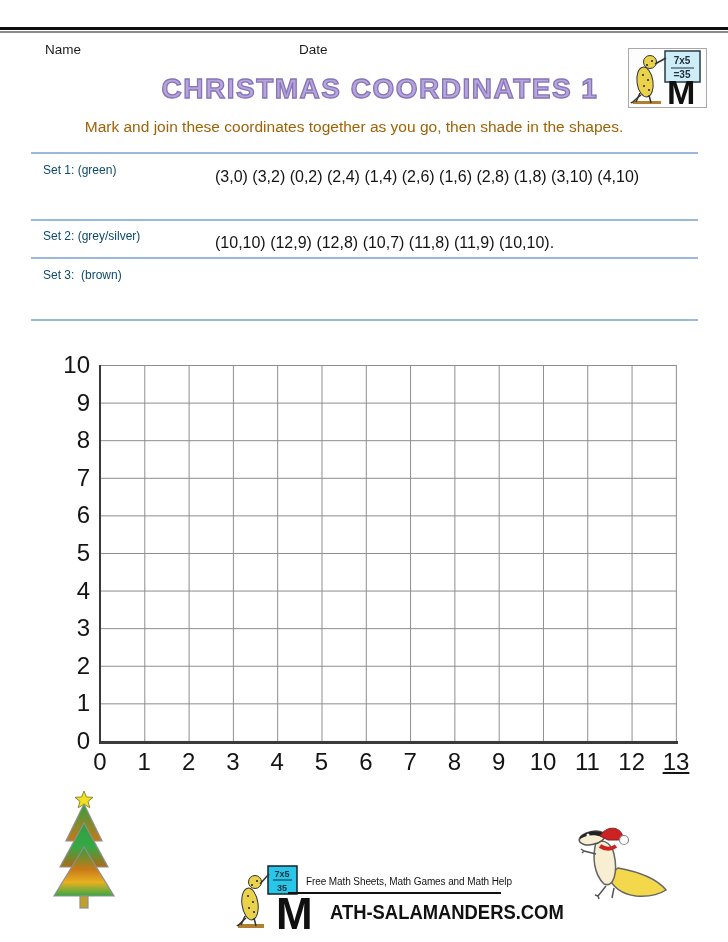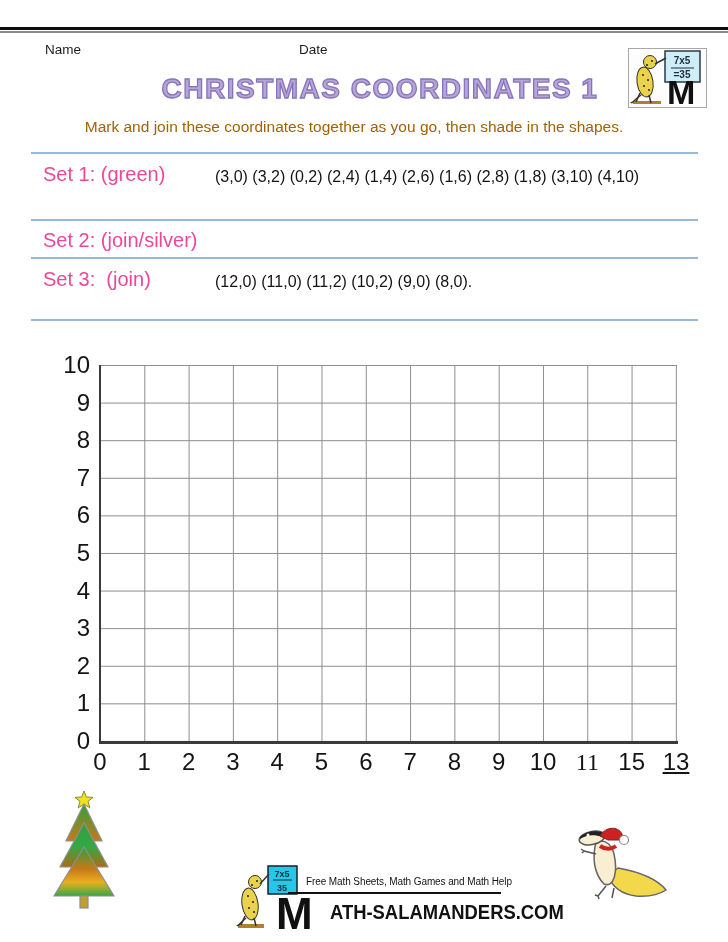--- a/index.html
+++ b/index.html
@@ -13,21 +13,21 @@
   .date-label{position:absolute;left:299px;top:42px;font-size:13.5px;color:#1c1c1c;}
   .title{
     position:absolute;left:0;top:73px;width:728px;margin:0;text-align:center;
     transform:translateX(16px);
     font-size:28px;font-weight:800;letter-spacing:1.5px;
     color:#b6a4da;-webkit-text-stroke:1.3px #8674b8;
   }
   .instruction{position:absolute;left:0;top:114px;width:700px;margin:4px;text-align:center;font-size:15.5px;color:#a16207;}
   .divider{position:absolute;left:31px;width:667px;height:0;border-top:2px solid #9ab7dc;}
   .d1{top:152px}.d2{top:219px}.d3{top:257px}.d4{top:319px}
-  .set-label{position:absolute;left:43px;font-size:20px;color:#ec4899;white-space:pre;}
+  .set-label{position:absolute;left:43px;font-size:12px;color:#0c4a6e;white-space:pre;}
   .set-coords{position:absolute;left:215px;font-size:16px;line-height:27px;color:#141414;white-space:pre;}
   .s1{top:163px}.s2{top:229px}.s3{top:268px}
 
   
   .grid{
     position:absolute;left:100px;top:365px;width:577px;height:377px;
     background-image:
       linear-gradient(to right,#8c8c8c 1px,transparent 1px),
       linear-gradient(to bottom,#8c8c8c 1px,transparent 1px);
     background-size:44.308px 37.6px;
@@ -87,24 +87,25 @@
   <p class="instruction">Mark and join these coordinates together as you go, then shade in the shapes.</p>
 
   <div class="divider d1"></div>
   <div class="divider d2"></div>
   <div class="divider d3"></div>
   <div class="divider d4"></div>
 
   <span class="set-label s1">Set 1: (green)</span>
   <div class="set-coords s1"><div>(3,0) (3,2) (0,2) (2,4) (1,4) (2,6) (1,6) (2,8) (1,8) (3,10) (4,10)</div></div>
 
-  <span class="set-label s2">Set 2: (join/silver)</span>
-
-  <span class="set-label s3">Set 3:  (join)</span>
-  <div class="set-coords s3"><div>(12,0) (11,0) (11,2) (10,2) (9,0) (8,0).</div></div>
+  <span class="set-label s2">Set 2: (grey/silver)</span>
+  <div class="set-coords s2"><div>(10,10) (12,9) (12,8) (10,7) (11,8) (11,9) (10,10).</div></div>
+
+  <span class="set-label s3">Set 3:  (brown)</span>
+  <div class="set-coords s3"></div>
 
   <div class="grid"></div>
   <div class="axis-y"></div>
   <div class="axis-x"></div>
   <div class="y-labels">
       <span style="top: -15px;">10</span>
       <span style="top: 22.6px;">9</span>
       <span style="top: 60.2px;">8</span>
       <span style="top: 97.8px;">7</span>
       <span style="top: 135.4px;">6</span>
@@ -120,22 +121,22 @@
       <span style="left: 22.308px;">1</span>
       <span style="left: 66.616px;">2</span>
       <span style="left: 110.924px;">3</span>
       <span style="left: 155.232px;">4</span>
       <span style="left: 199.54px;">5</span>
       <span style="left: 243.848px;">6</span>
       <span style="left: 288.156px;">7</span>
       <span style="left: 332.464px;">8</span>
       <span style="left: 376.772px;">9</span>
       <span style="left: 421.08px;">10</span>
-      <span style="left: 465.388px; font-family: Liberation Serif, serif;">11</span>
-      <span style="left: 509.696px;">15</span>
+      <span style="left: 465.388px;">11</span>
+      <span style="left: 509.696px;">12</span>
       <span style="left: 554.004px; text-decoration: underline;">13</span>
     </div>
 
   <svg style="position:absolute;left:47px;top:789px;" width="76" height="122" viewBox="0 0 76 122">
     <defs>
       <linearGradient id="t1" x1="0" y1="0" x2="0" y2="1">
         <stop offset="0" stop-color="#2fa040"></stop>
           <stop offset="1" stop-color="#c87818"></stop>
       </linearGradient>
       <linearGradient id="t2" x1="0" y1="0" x2="0" y2="1">

